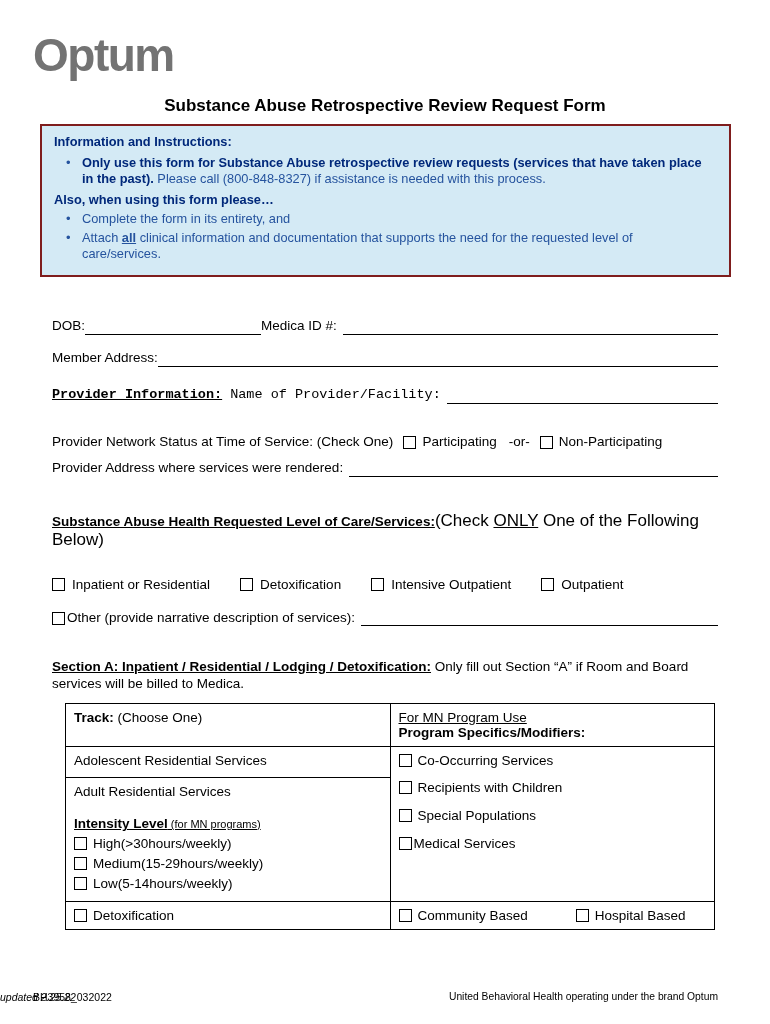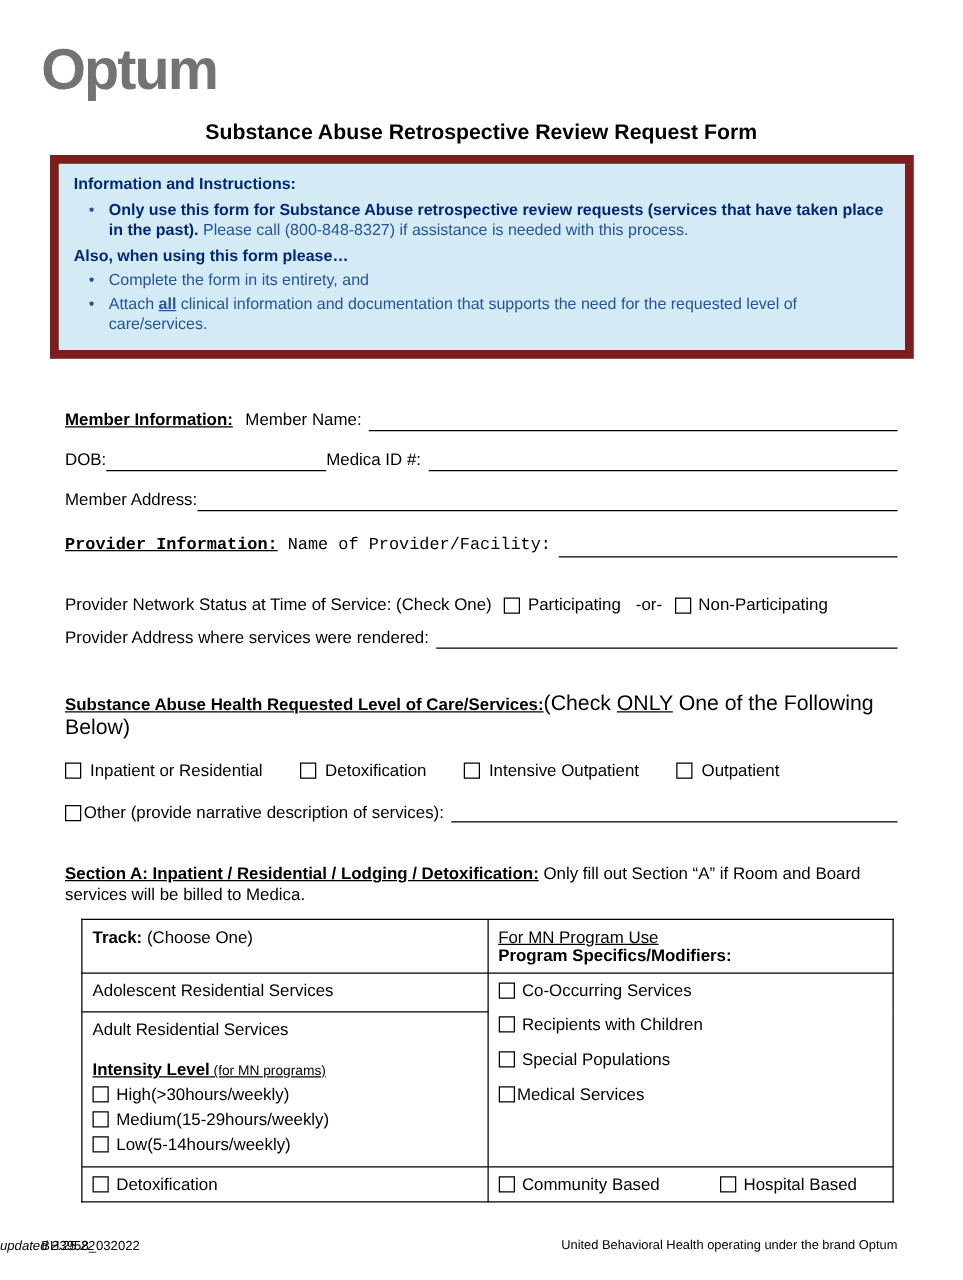--- a/index.html
+++ b/index.html
@@ -6,21 +6,21 @@
   html,body { background:#ffffff; }
   .page {
     width:770px; height:1024px; background:#ffffff; position:relative; overflow:hidden;
     font-family:"Liberation Sans", sans-serif; font-size:13.5px; color:#000;
   }
   .logo { margin:30px 0 0 33px; font-size:46px; font-weight:bold; color:#737373; letter-spacing:-1.5px; line-height:50px; }
   .title { text-align:center; font-weight:bold; font-size:17px; margin-top:16px; }
   .subtitle { text-align:center; font-size:13.5px; margin-top:4px; }
 
   .info-box {
-    margin:8px 39px 0 40px; background:#d4eaf5; border:7px solid #7f1d1d;
+    margin:8px 39px 0 40px; background:#d4eaf5; border:2px solid #7f1d1d;
     padding:8px 14px 10px 12px; color:#25539e; font-size:12.8px; line-height:16px;
   }
   .bold-blue { color:#00287a; font-weight:bold; }
   .info-heading { margin-bottom:5px; }
   .info-bullet { display:flex; margin:3px 0 3px 12px; }
   .info-bullet .dot { width:16px; flex:none; font-size:13px; }
   .info-also { margin:5px 0 3px 0; }
   .u-emph { text-decoration:underline; font-weight:bold; }
 
   .content { margin:0 52px; }
@@ -35,21 +35,21 @@
   .cb-line { display:flex; align-items:center; gap:6px; }
 
   .member-block { margin-top:40px; }
   .member-block .form-line { margin-bottom:14px; }
   .provider-block { margin-top:19px; }
   .pl1 { margin-bottom:29px;font-family:Liberation Mono, monospace; } .pl2 { margin-bottom:8px; } .pl3 { margin-bottom:13px; }
 
   .loc-heading { margin-top:35px; line-height:18px; }
   .loc-note { font-size:17px; }
   .loc-note .u { text-decoration:underline; }
-  .loc-options { display:flex; align-items:center; margin-top:17px; column-gap:30px; }
+  .loc-options { display:flex; align-items:center; margin-top:27px; column-gap:30px; }
   .loc-option { display:flex; align-items:center; gap:7px; }
   .other-line { margin-top:17px; }
 
   .section-a { margin-top:31px; line-height:17px; }
 
   table.track-table { margin:11px 0 0 65px; border-collapse:collapse; width:650px; table-layout:fixed; }
   table.track-table td { border:1.5px solid #000; vertical-align:top; padding:6px 8px; }
   td.hdr-left { height:37px; }
   td.cell-adolescent { height:31px; padding-left:25px; padding-top:7px; }
   td.cell-adult { height:124px; padding-left:25px; padding-top:9px; }
@@ -92,25 +92,20 @@
     <div class="info-bullet">
       <span class="dot">•</span>
       <div><span>Attach </span><span class="u-emph">all</span><span> clinical information and documentation that supports the need for the requested level of care/services.</span></div>
     </div>
   </div>
 
   <div class="content">
 
     <div class="member-block">
       <div class="form-line">
-        <span class="section-label">Member Information:</span>
-        <span class="lbl gap10">Member Name:</span>
-        <span class="blank flex gap6"></span>
-      </div>
-      <div class="form-line">
         <span class="lbl">DOB:</span>
         <span class="blank" style="width:176px;"></span>
         <span class="lbl">Medica ID #:</span>
         <span class="blank flex gap6"></span>
       </div>
       <div class="form-line">
         <span class="lbl">Member Address:</span>
         <span class="blank flex"></span>
       </div>
     </div>

